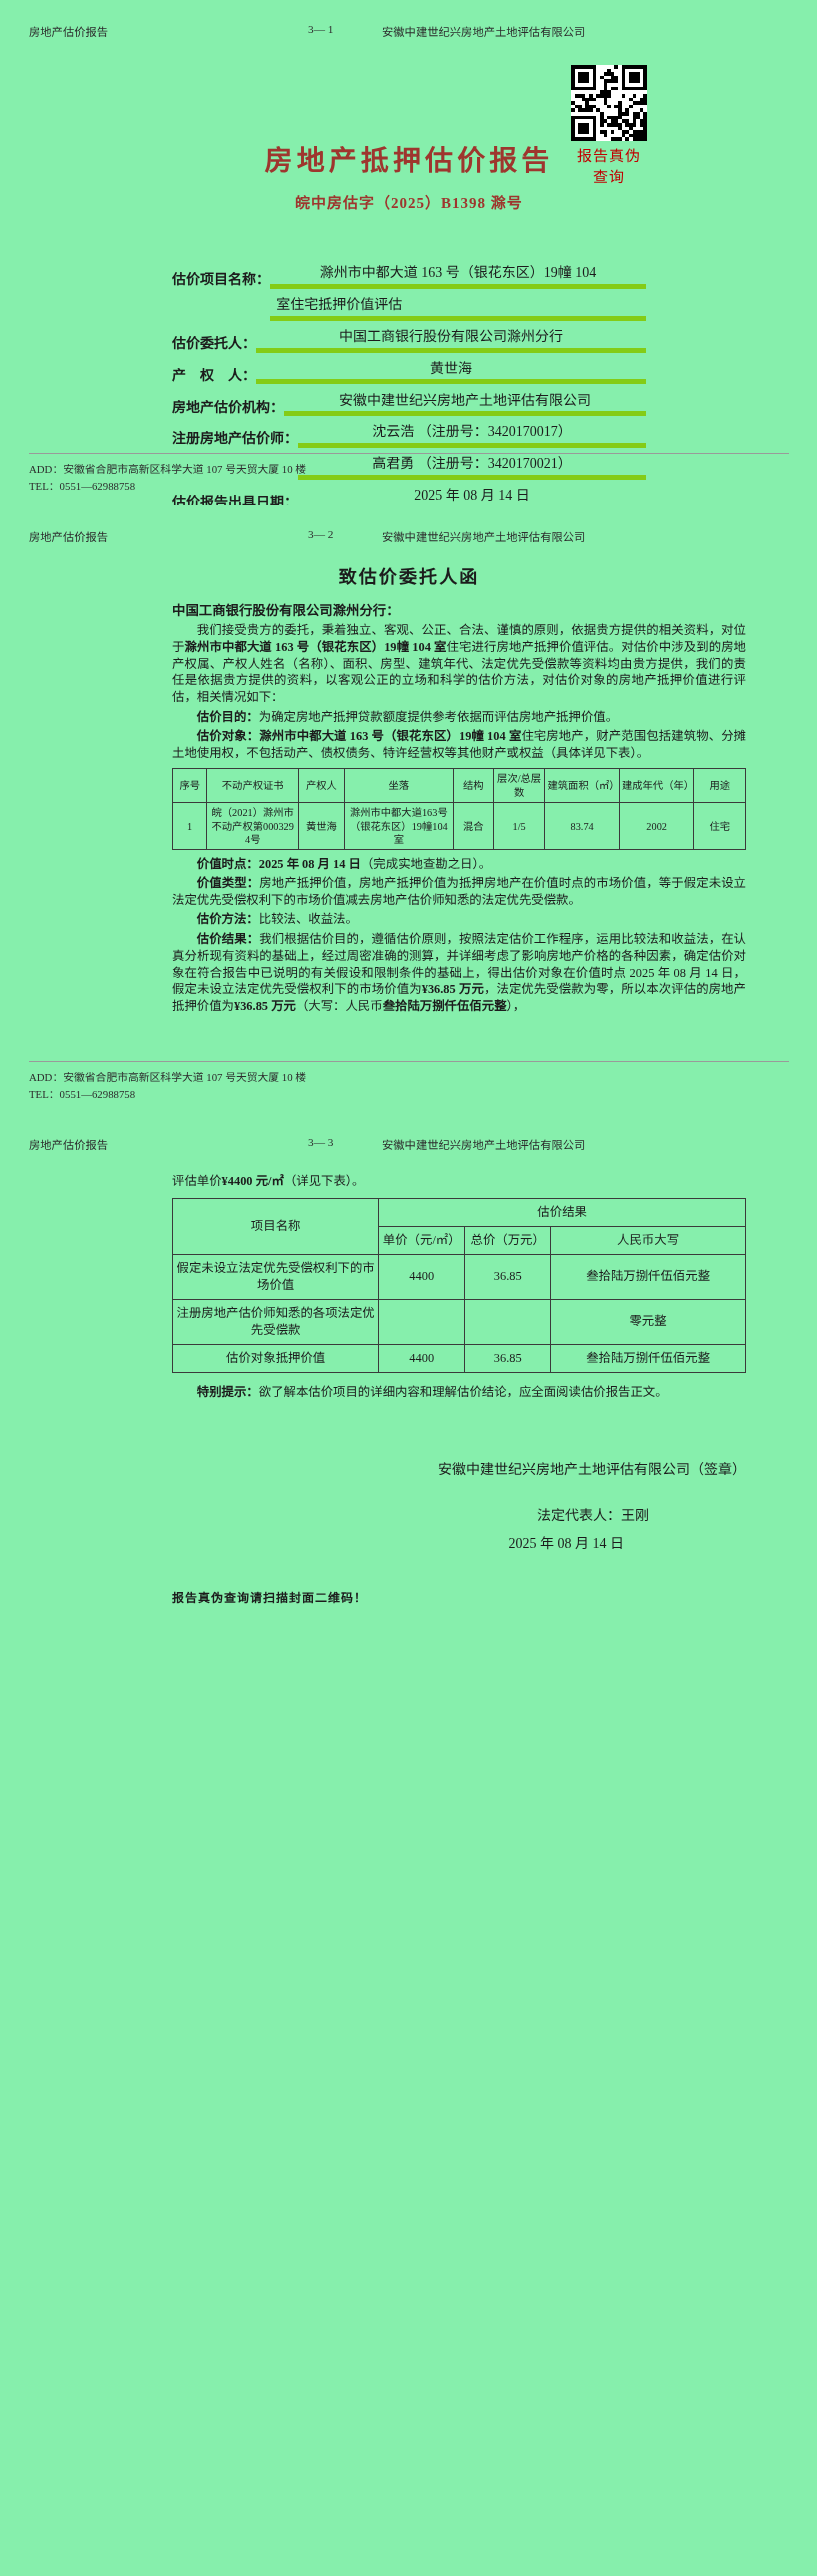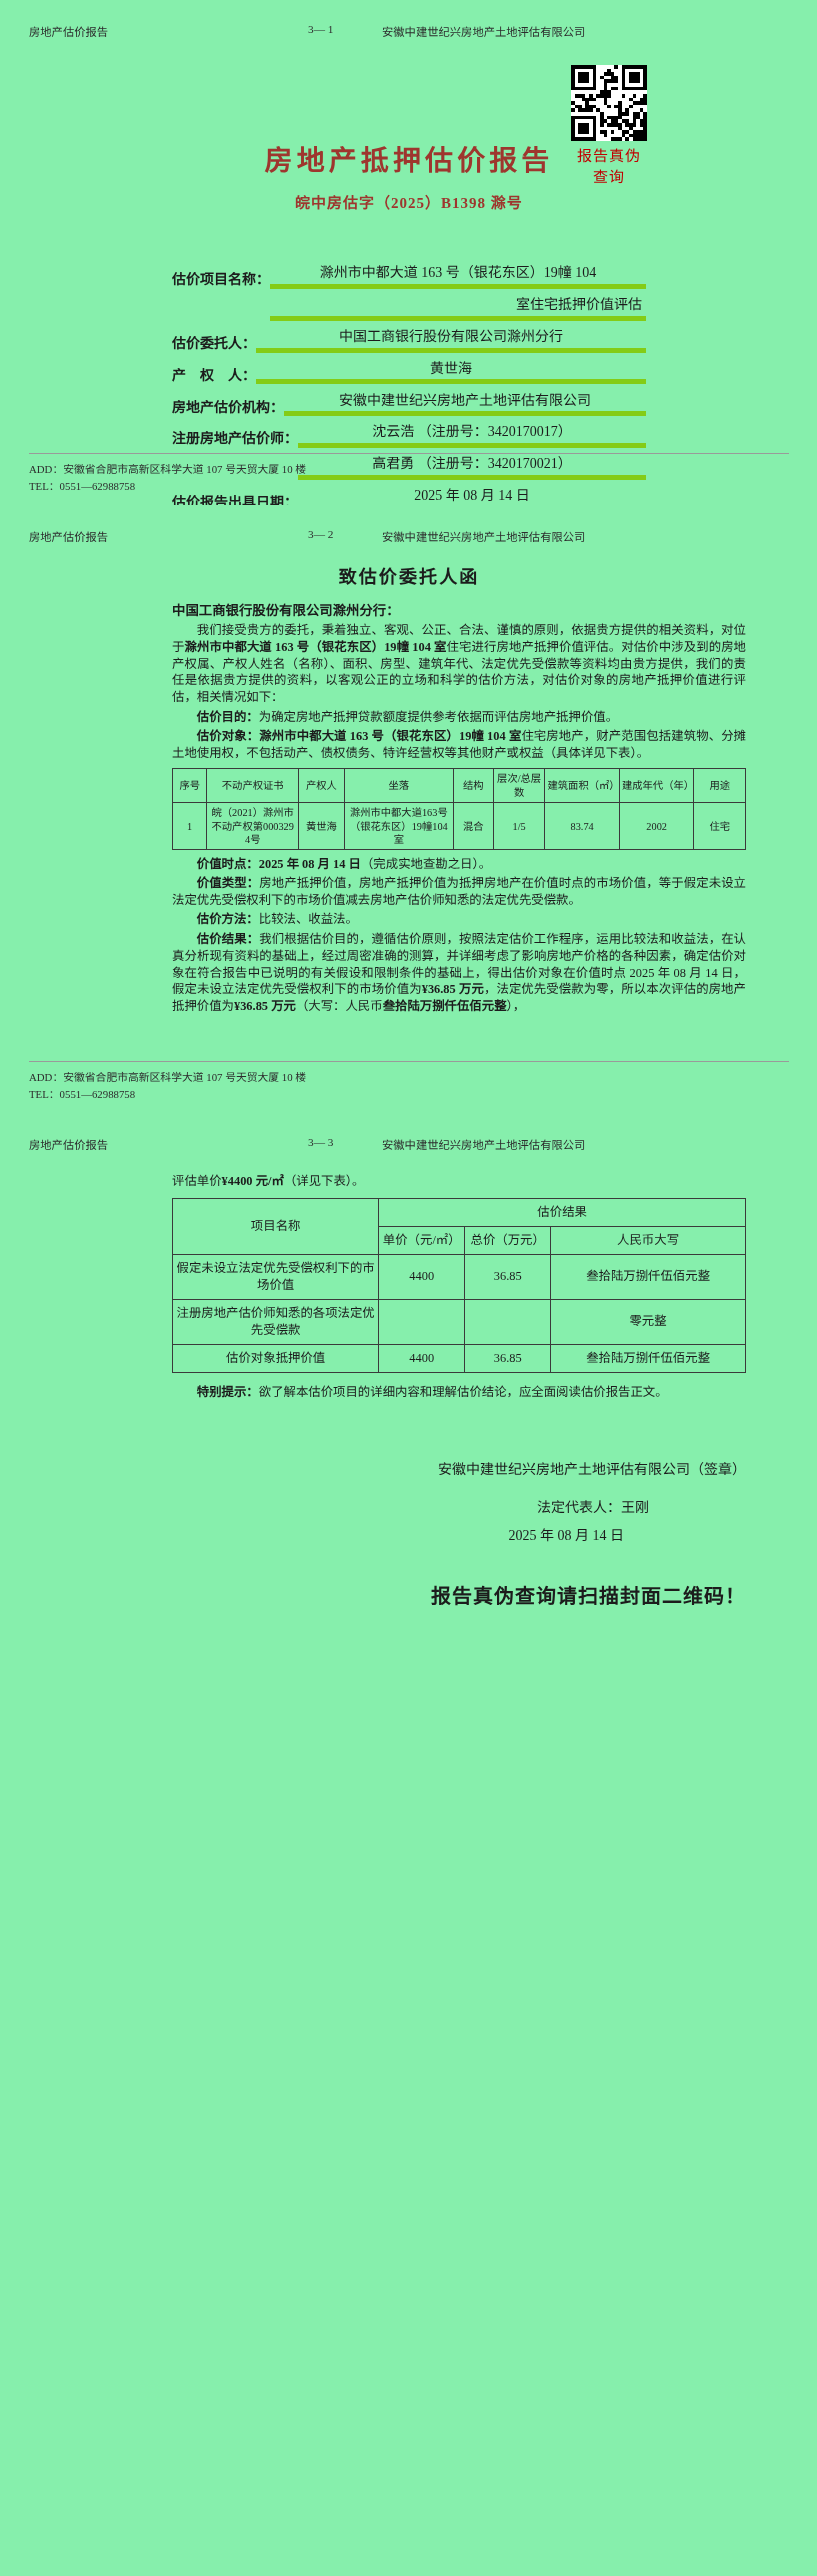--- a/index.html
+++ b/index.html
@@ -34,21 +34,21 @@
   .cover-title { margin-top:138px; text-align:center; font-size:28px; font-weight:bold;
                  letter-spacing:4.1px; color:#9e362e; }
   .cover-docno { margin-top:13.4px; text-align:center; font-size:15px; font-weight:bold;
                  letter-spacing:1px; color:#9e362e; }
 
   .fields { margin:52px 172px 0 172px; }
   .field { display:flex; align-items:flex-end; margin-bottom:7.2px; font-size:14px; line-height:1.25; }
   .field .flabel { font-weight:bold; white-space:pre; }
   .field .flabel.ghost { visibility:hidden; }
   .field .fvalue { flex:1; text-align:center; border-bottom:5px solid #84cc16; padding:0 4.1px 2.1px 4.1px; }
-  .field .fvalue.left { text-align:right; padding-left:6.2px; }
+  .field .fvalue.left { text-align:left; padding-left:6.2px; }
 
   
   .letter-title { padding-top:57px; text-align:center; font-size:18px; font-weight:bold; letter-spacing:2.1px; }
   .salutation { margin-top:11.3px; font-size:13.4px; font-weight:bold; }
   .para { font-size:12.4px; line-height:1.36; text-align:justify; text-indent:2em; margin-top:2.6px; }
   .para.noindent { text-indent:0; }
 
   table { border-collapse:collapse; table-layout:fixed; width:100%; }
   .ptable { margin:6.2px 0 5.2px 0; }
   .ptable th, .ptable td { border:0.5px solid #3a3a3a; padding:3.1px 2.1px; font-size:10.3px;
@@ -57,23 +57,23 @@
   .rtable { margin:8.2px 0 5.2px 0; }
   .rtable th, .rtable td { border:0.5px solid #3a3a3a; padding:5.2px 3.1px; font-size:12.4px;
                            font-weight:normal; text-align:center; vertical-align:middle;
                            word-break:break-all; line-height:1.35; }
 
   
   .p3-top { padding-top:57px; }
   .note-para { margin-top:11.3px; }
   .sig { margin-top:57px; font-size:14px; }
   .sig div { text-align:right; }
-  .sig .s2 { margin-top:18px; margin-right:97px; }
+  .sig .s2 { margin-top:26px; margin-right:97px; }
   .sig .s3 { margin-top:8.2px; margin-right:122px; }
-  .qr-note { margin-top:36px; text-align:right; font-size:20px; font-weight:bold; letter-spacing:1px; }
+  .qr-note { margin-top:36px; text-align:left; font-size:12px; font-weight:bold; letter-spacing:1px; }
 
   b { font-weight:bold; }
 </style>
 </head>
 <body>
 
 <div class="page" id="page1">
   <div class="pg-header">
     <span class="h-left">房地产估价报告</span>
     <span class="h-mid">3— 1</span>

